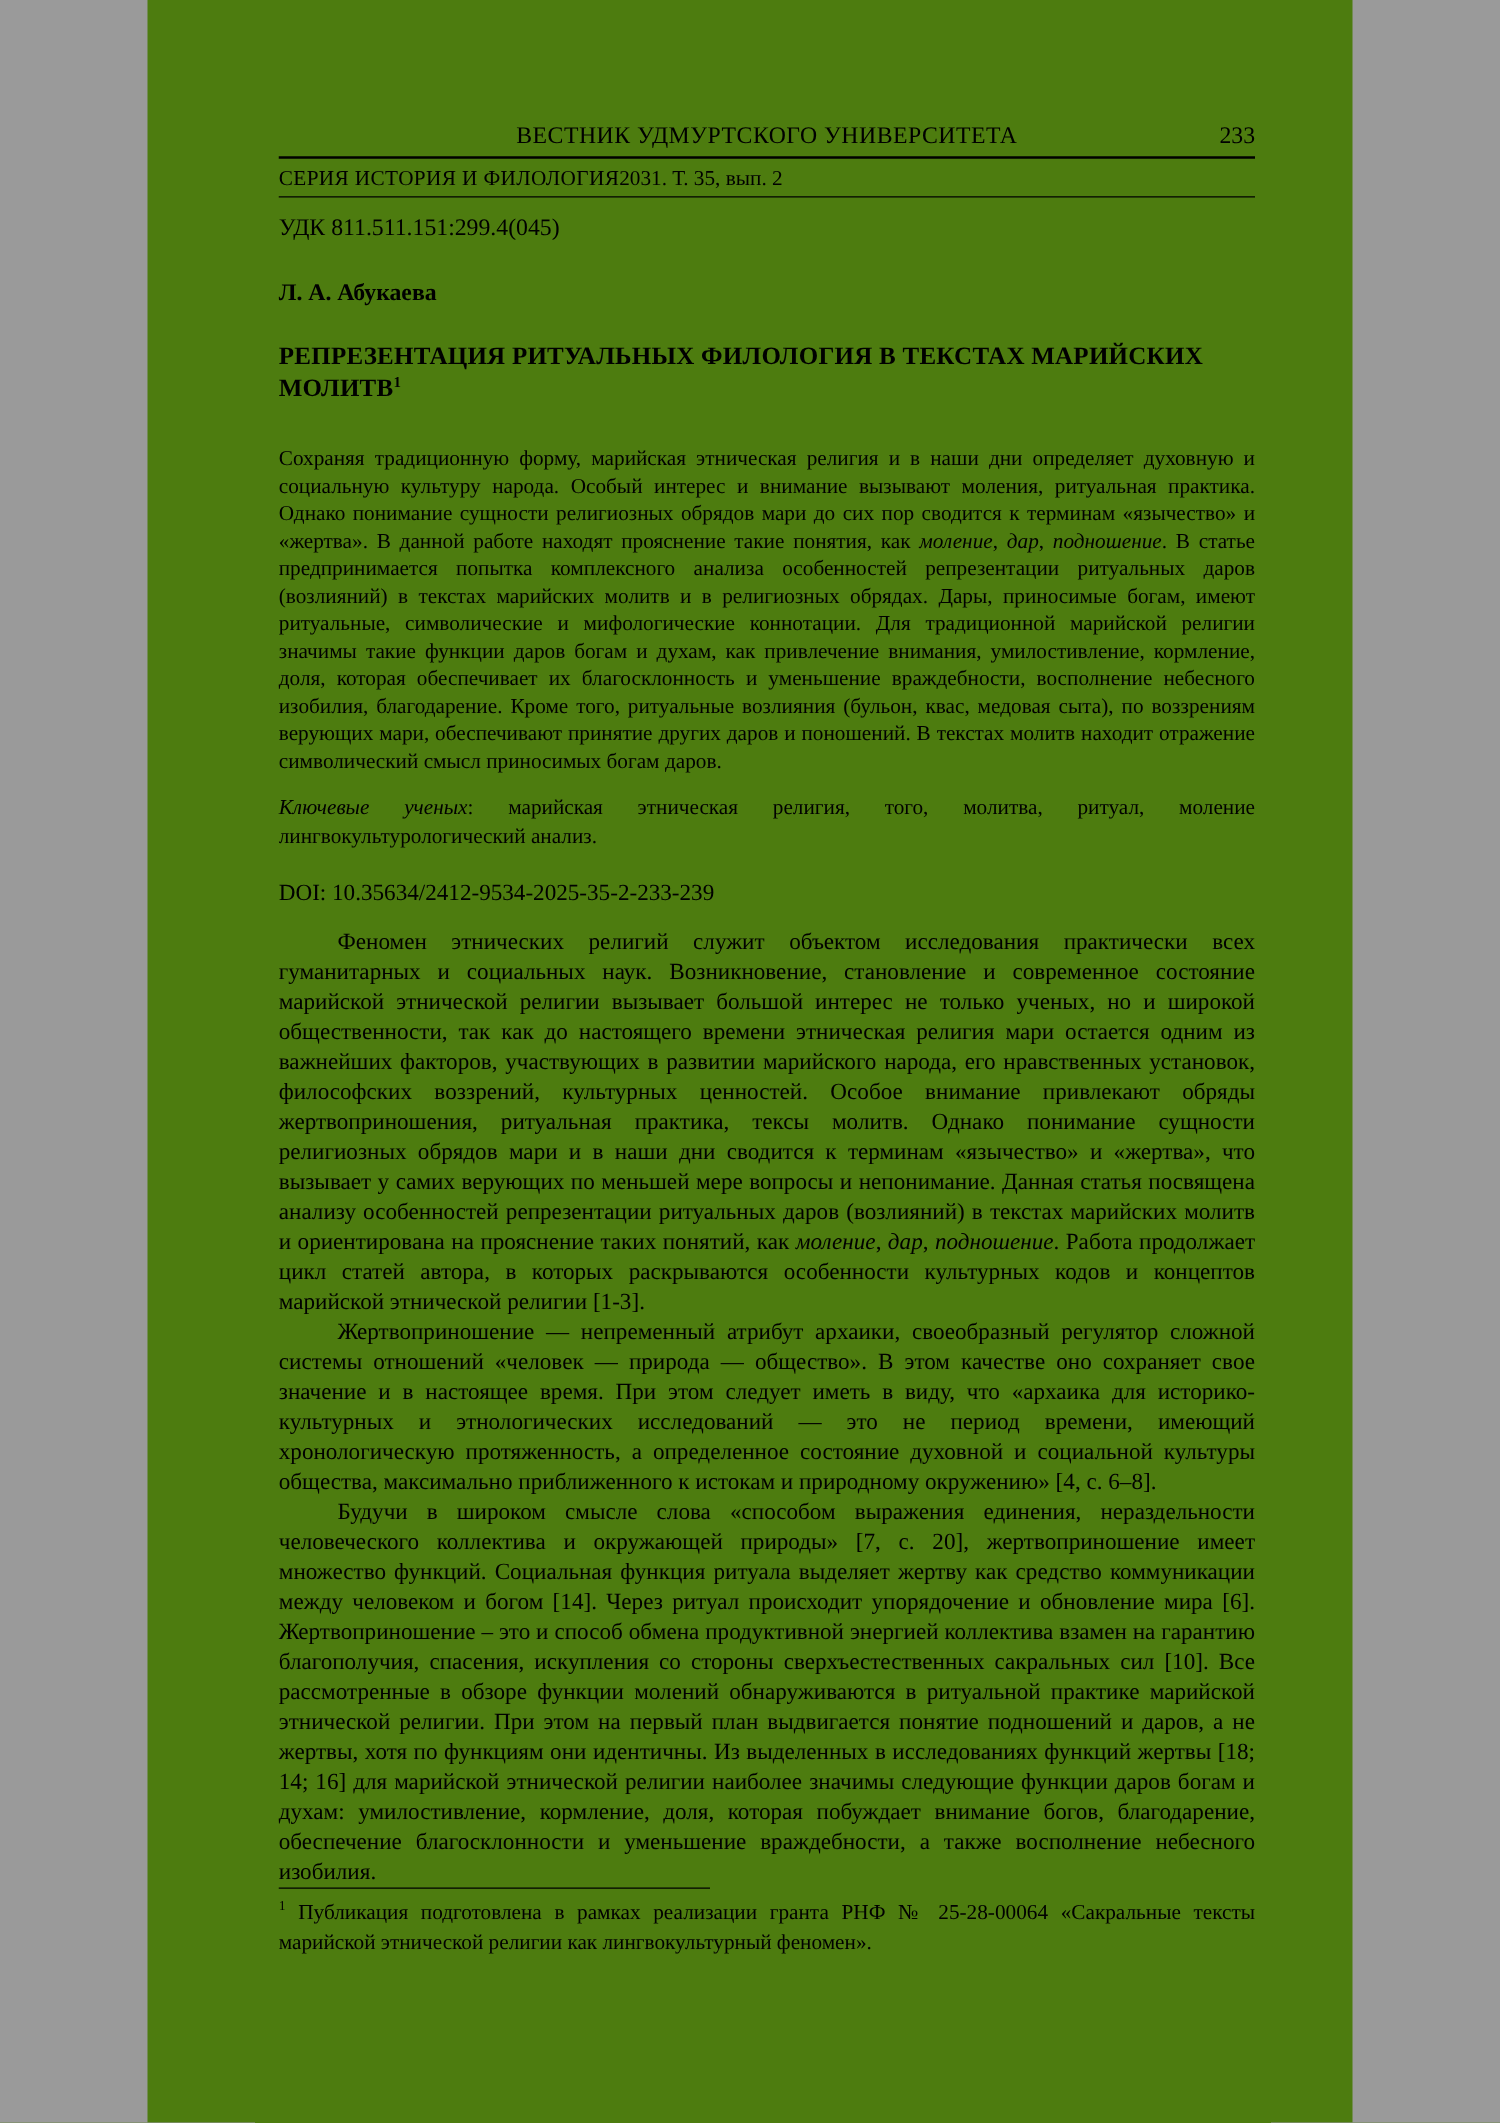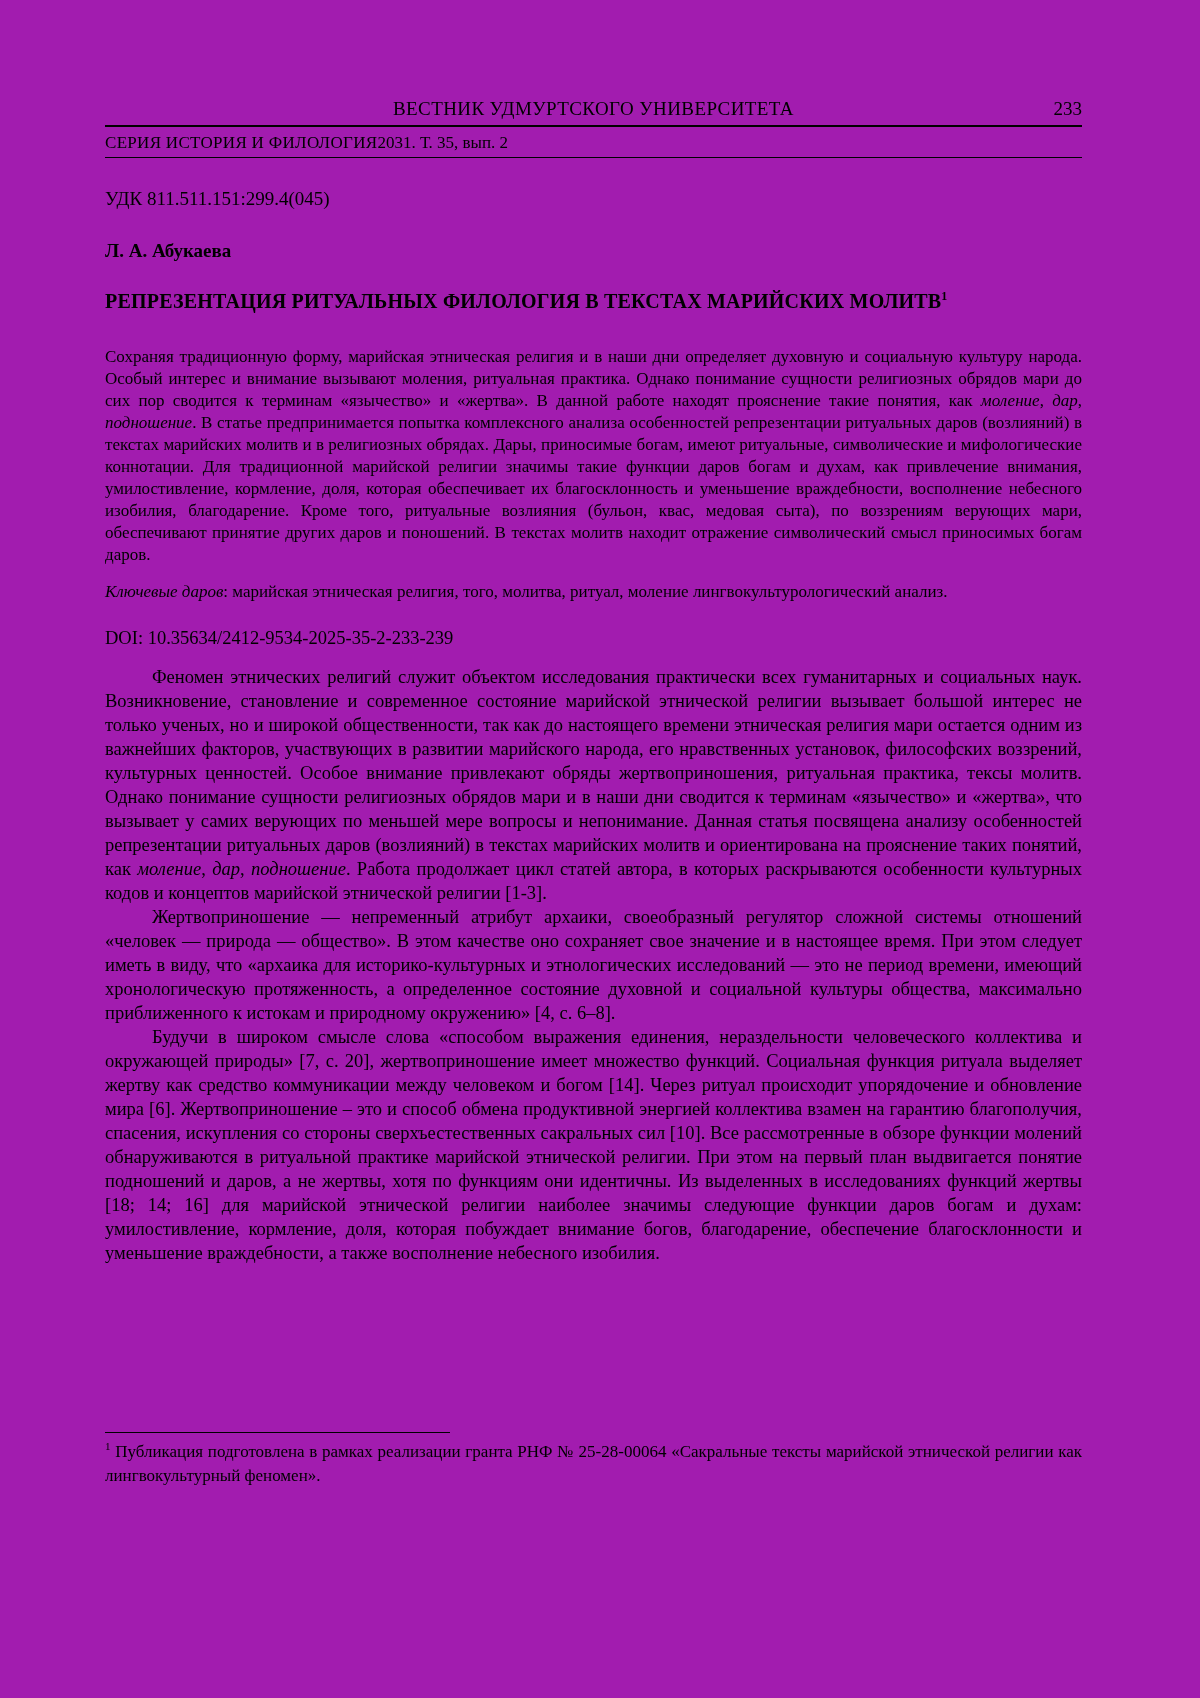--- a/index.html
+++ b/index.html
@@ -1,27 +1,27 @@
 <!DOCTYPE html>
 <html lang="ru"><head>
 <meta charset="utf-8">
 <style>
   * { margin: 0; padding: 0; box-sizing: border-box; }
   html, body { background: #9a9a9a; }
   body { display: block; }
 
   .page {
     position: relative;
-    width: 1200px;
+    width: 964px;
     height: 1698px;
     margin: 0 auto;
-    background: #a21caf;
+    background: #4d7c0f;
     color: #000000;
     font-family: "Liberation Serif", "DejaVu Serif", serif;
-    padding: 98px 118px 210px 105px;
+    padding: 98px 78px 210px 105px;
     display: flex;
     flex-direction: column;
     overflow: hidden;
   }
 
   
   .header-top {
     position: relative;
     text-align: center;
     font-size: 19px;
@@ -42,21 +42,21 @@
     font-size: 17px;
     line-height: 21px;
     padding: 5px 0 4px 0;
     border-bottom: 1px solid #000;
     letter-spacing: 0.3px;
   }
   .header-sub .issue { letter-spacing: 0; }
 
   
   .udc {
-    margin-top: 30px;
+    margin-top: 14px;
     font-size: 19px;
     line-height: 22px;
   }
   .author {
     margin-top: 30px;
     font-size: 19px;
     line-height: 22px;
     font-weight: bold;
   }
   .title {
@@ -132,21 +132,21 @@
   </header>
 
   <p class="udc">УДК 811.511.151:299.4(045)</p>
 
   <p class="author">Л. А. Абукаева</p>
 
   <h1 class="title"><span>РЕПРЕЗЕНТАЦИЯ РИТУАЛЬНЫХ ФИЛОЛОГИЯ В ТЕКСТАХ МАРИЙСКИХ МОЛИТВ</span><sup>1</sup></h1>
 
   <p class="abstract"><span>Сохраняя традиционную форму, марийская этническая религия и в наши дни определяет духовную и социальную культуру народа. Особый интерес и внимание вызывают моления, ритуальная практика. Однако понимание сущности религиозных обрядов мари до сих пор сводится к терминам «язычество» и «жертва». В данной работе находят прояснение такие понятия, как </span><em>моление</em><span>, </span><em>дар</em><span>, </span><em>подношение</em><span>. В статье предпринимается попытка комплексного анализа особенностей репрезентации ритуальных даров (возлияний) в текстах марийских молитв и в религиозных обрядах. Дары, приносимые богам, имеют ритуальные, символические и мифологические коннотации. Для традиционной марийской религии значимы такие функции даров богам и духам, как привлечение внимания, умилостивление, кормление, доля, которая обеспечивает их благосклонность и уменьшение враждебности, восполнение небесного изобилия, благодарение. Кроме того, ритуальные возлияния (бульон, квас, медовая сыта), по воззрениям верующих мари, обеспечивают принятие других даров и поношений. В текстах молитв находит отражение символический смысл приносимых богам даров.</span></p>
 
-  <p class="keywords"><em>Ключевые даров</em><span>: марийская этническая религия, того, молитва, ритуал, моление лингвокультурологический анализ.</span></p>
+  <p class="keywords"><em>Ключевые ученых</em><span>: марийская этническая религия, того, молитва, ритуал, моление лингвокультурологический анализ.</span></p>
 
   <p class="doi">DOI: 10.35634/2412-9534-2025-35-2-233-239</p>
 
   <section class="body-text">
     <p class="body-para"><span>Феномен этнических религий служит объектом исследования практически всех гуманитарных и социальных наук. Возникновение, становление и современное состояние марийской этнической религии вызывает большой интерес не только ученых, но и широкой общественности, так как до настоящего времени этническая религия мари остается одним из важнейших факторов, участвующих в развитии марийского народа, его нравственных установок, философских воззрений, культурных ценностей. Особое внимание привлекают обряды жертвоприношения, ритуальная практика, тексы молитв. Однако понимание сущности религиозных обрядов мари и в наши дни сводится к терминам «язычество» и «жертва», что вызывает у самих верующих по меньшей мере вопросы и непонимание. Данная статья посвящена анализу особенностей репрезентации ритуальных даров (возлияний) в текстах марийских молитв и ориентирована на прояснение таких понятий, как </span><em>моление</em><span>, </span><em>дар</em><span>, </span><em>подношение</em><span>. Работа продолжает цикл статей автора, в которых раскрываются особенности культурных кодов и концептов марийской этнической религии [1-3].</span></p>
     <p class="body-para"><span>Жертвоприношение — непременный атрибут архаики, своеобразный регулятор сложной системы отношений «человек — природа — общество». В этом качестве оно сохраняет свое значение и в настоящее время. При этом следует иметь в виду, что «архаика для историко-культурных и этнологических исследований — это не период времени, имеющий хронологическую протяженность, а определенное состояние духовной и социальной культуры общества, максимально приближенного к истокам и природному окружению» [4, с. 6–8].</span></p>
     <p class="body-para"><span>Будучи в широком смысле слова «способом выражения единения, нераздельности человеческого коллектива и окружающей природы» [7, с. 20], жертвоприношение имеет множество функций. Социальная функция ритуала выделяет жертву как средство коммуникации между человеком и богом [14]. Через ритуал происходит упорядочение и обновление мира [6]. Жертвоприношение – это и способ обмена продуктивной энергией коллектива взамен на гарантию благополучия, спасения, искупления со стороны сверхъестественных сакральных сил [10]. Все рассмотренные в обзоре функции молений обнаруживаются в ритуальной практике марийской этнической религии. При этом на первый план выдвигается понятие подношений и даров, а не жертвы, хотя по функциям они идентичны. Из выделенных в исследованиях функций жертвы [18; 14; 16] для марийской этнической религии наиболее значимы следующие функции даров богам и духам: умилостивление, кормление, доля, которая побуждает внимание богов, благодарение, обеспечение благосклонности и уменьшение враждебности, а также восполнение небесного изобилия.</span></p>
   </section>
 
   <footer class="footnote">

